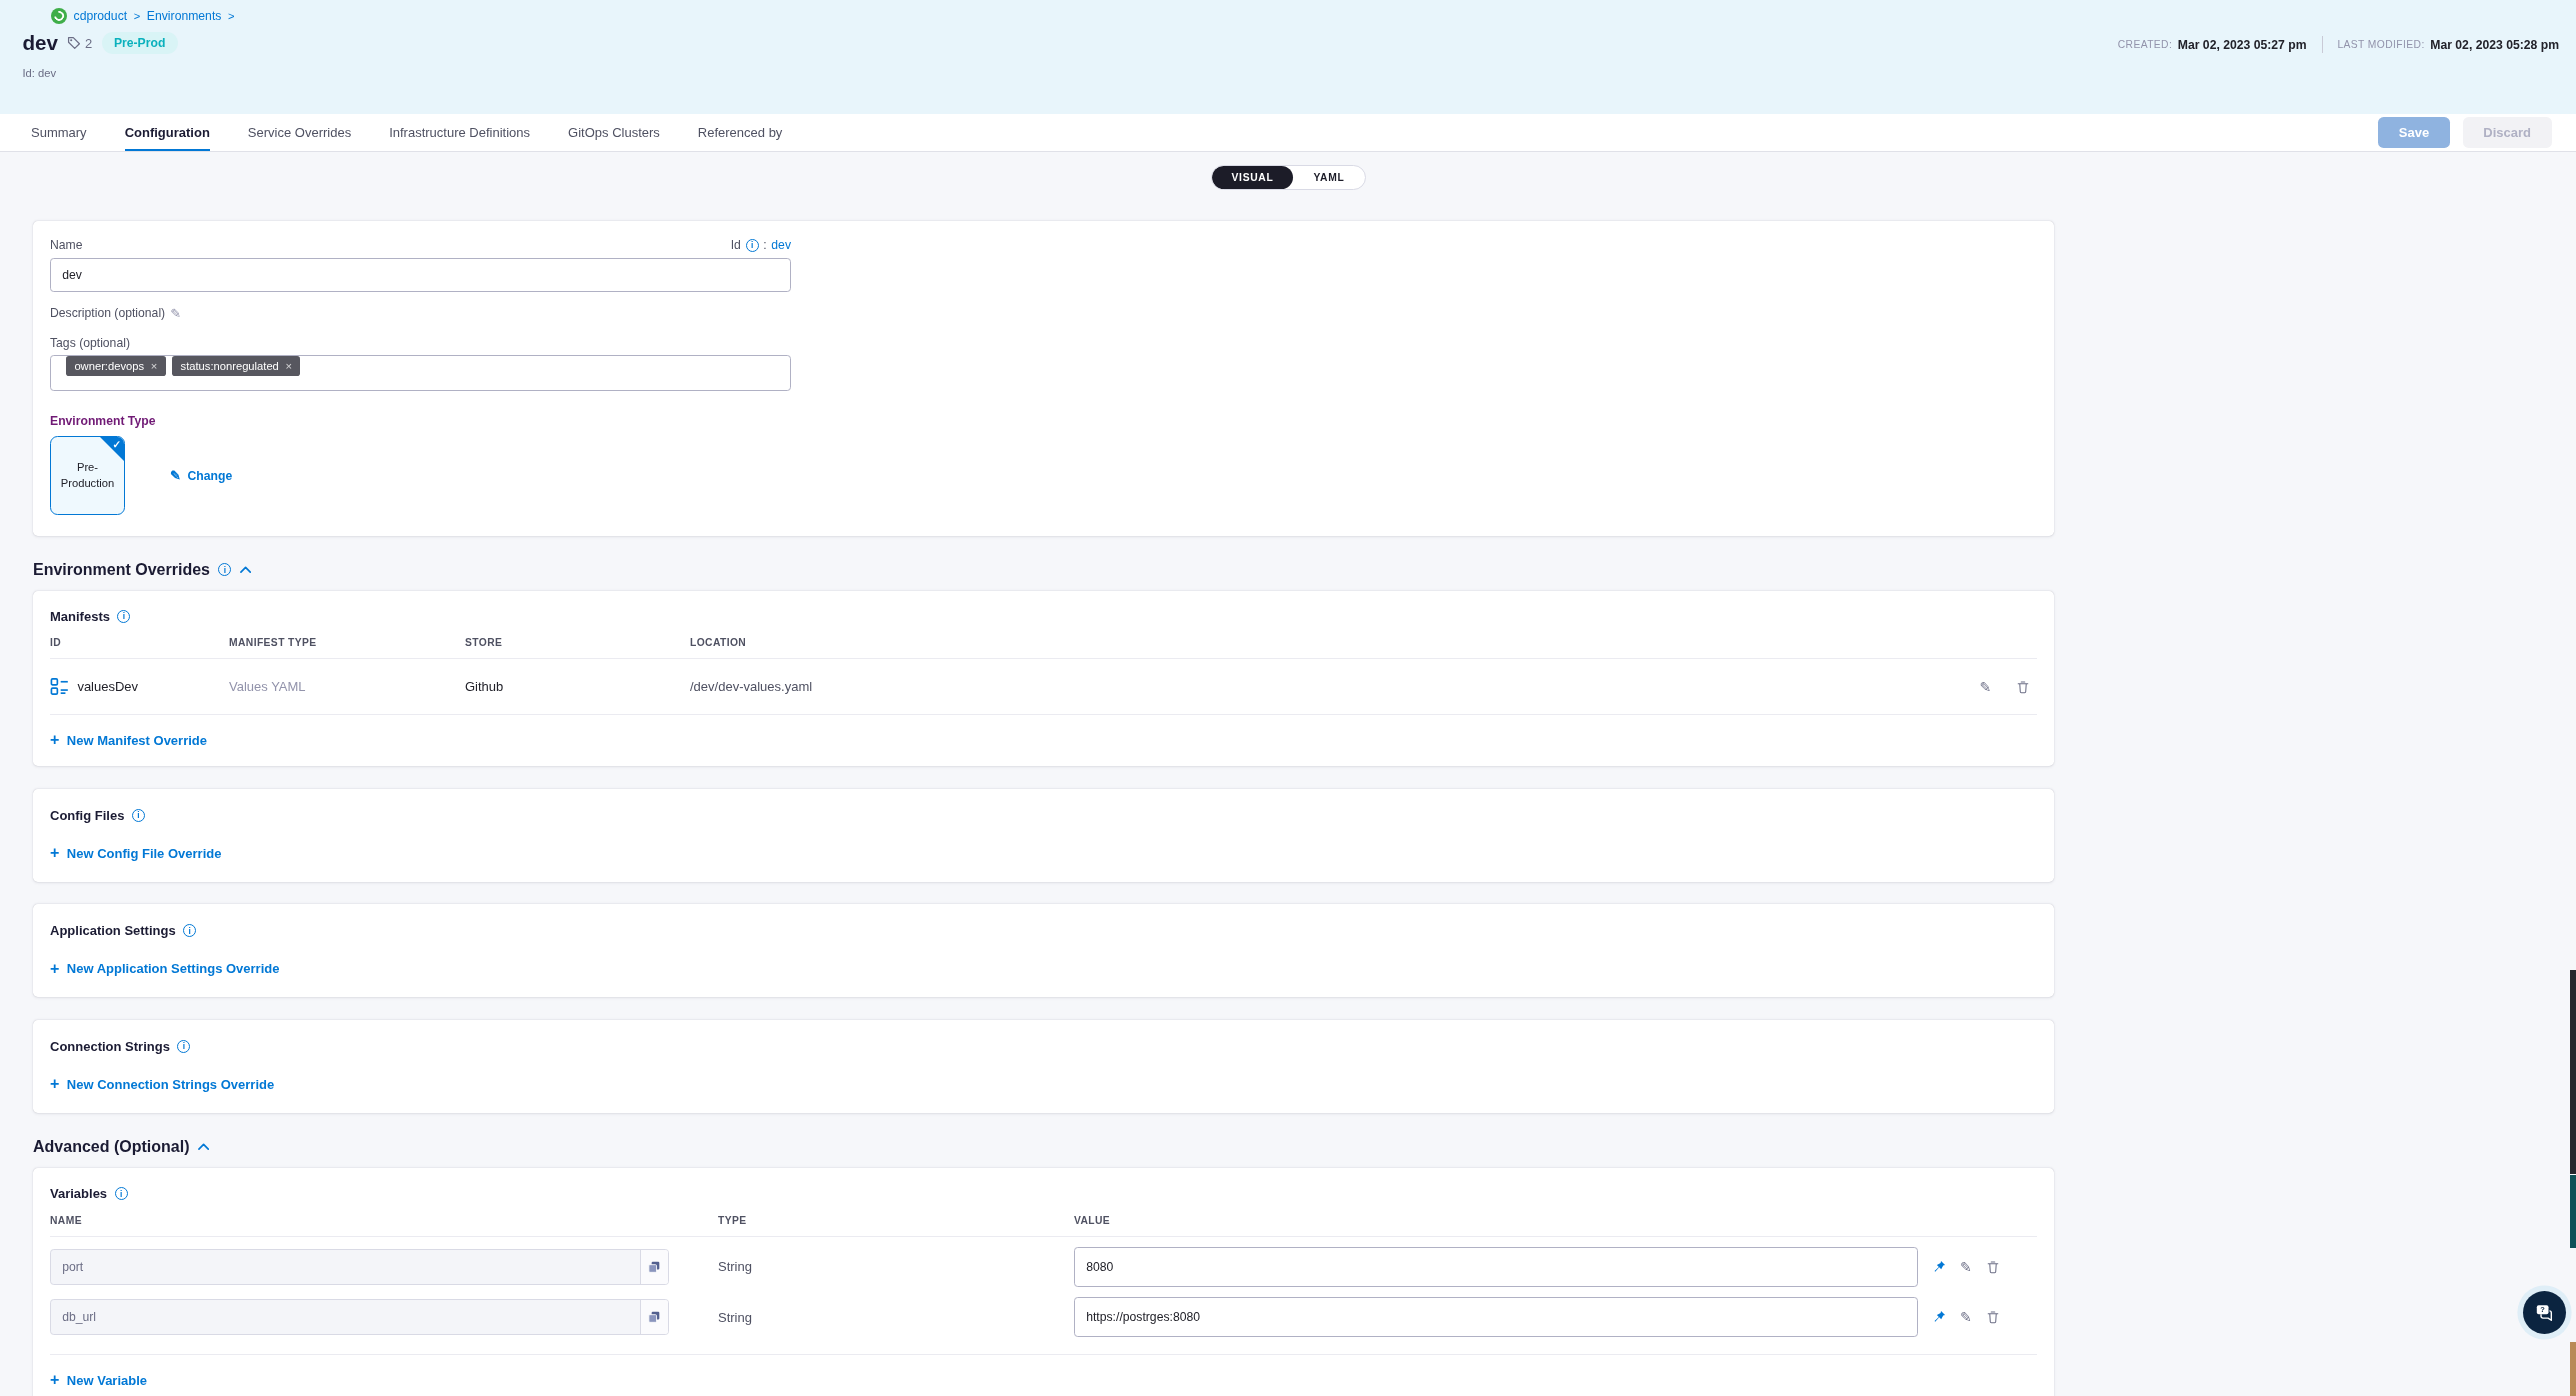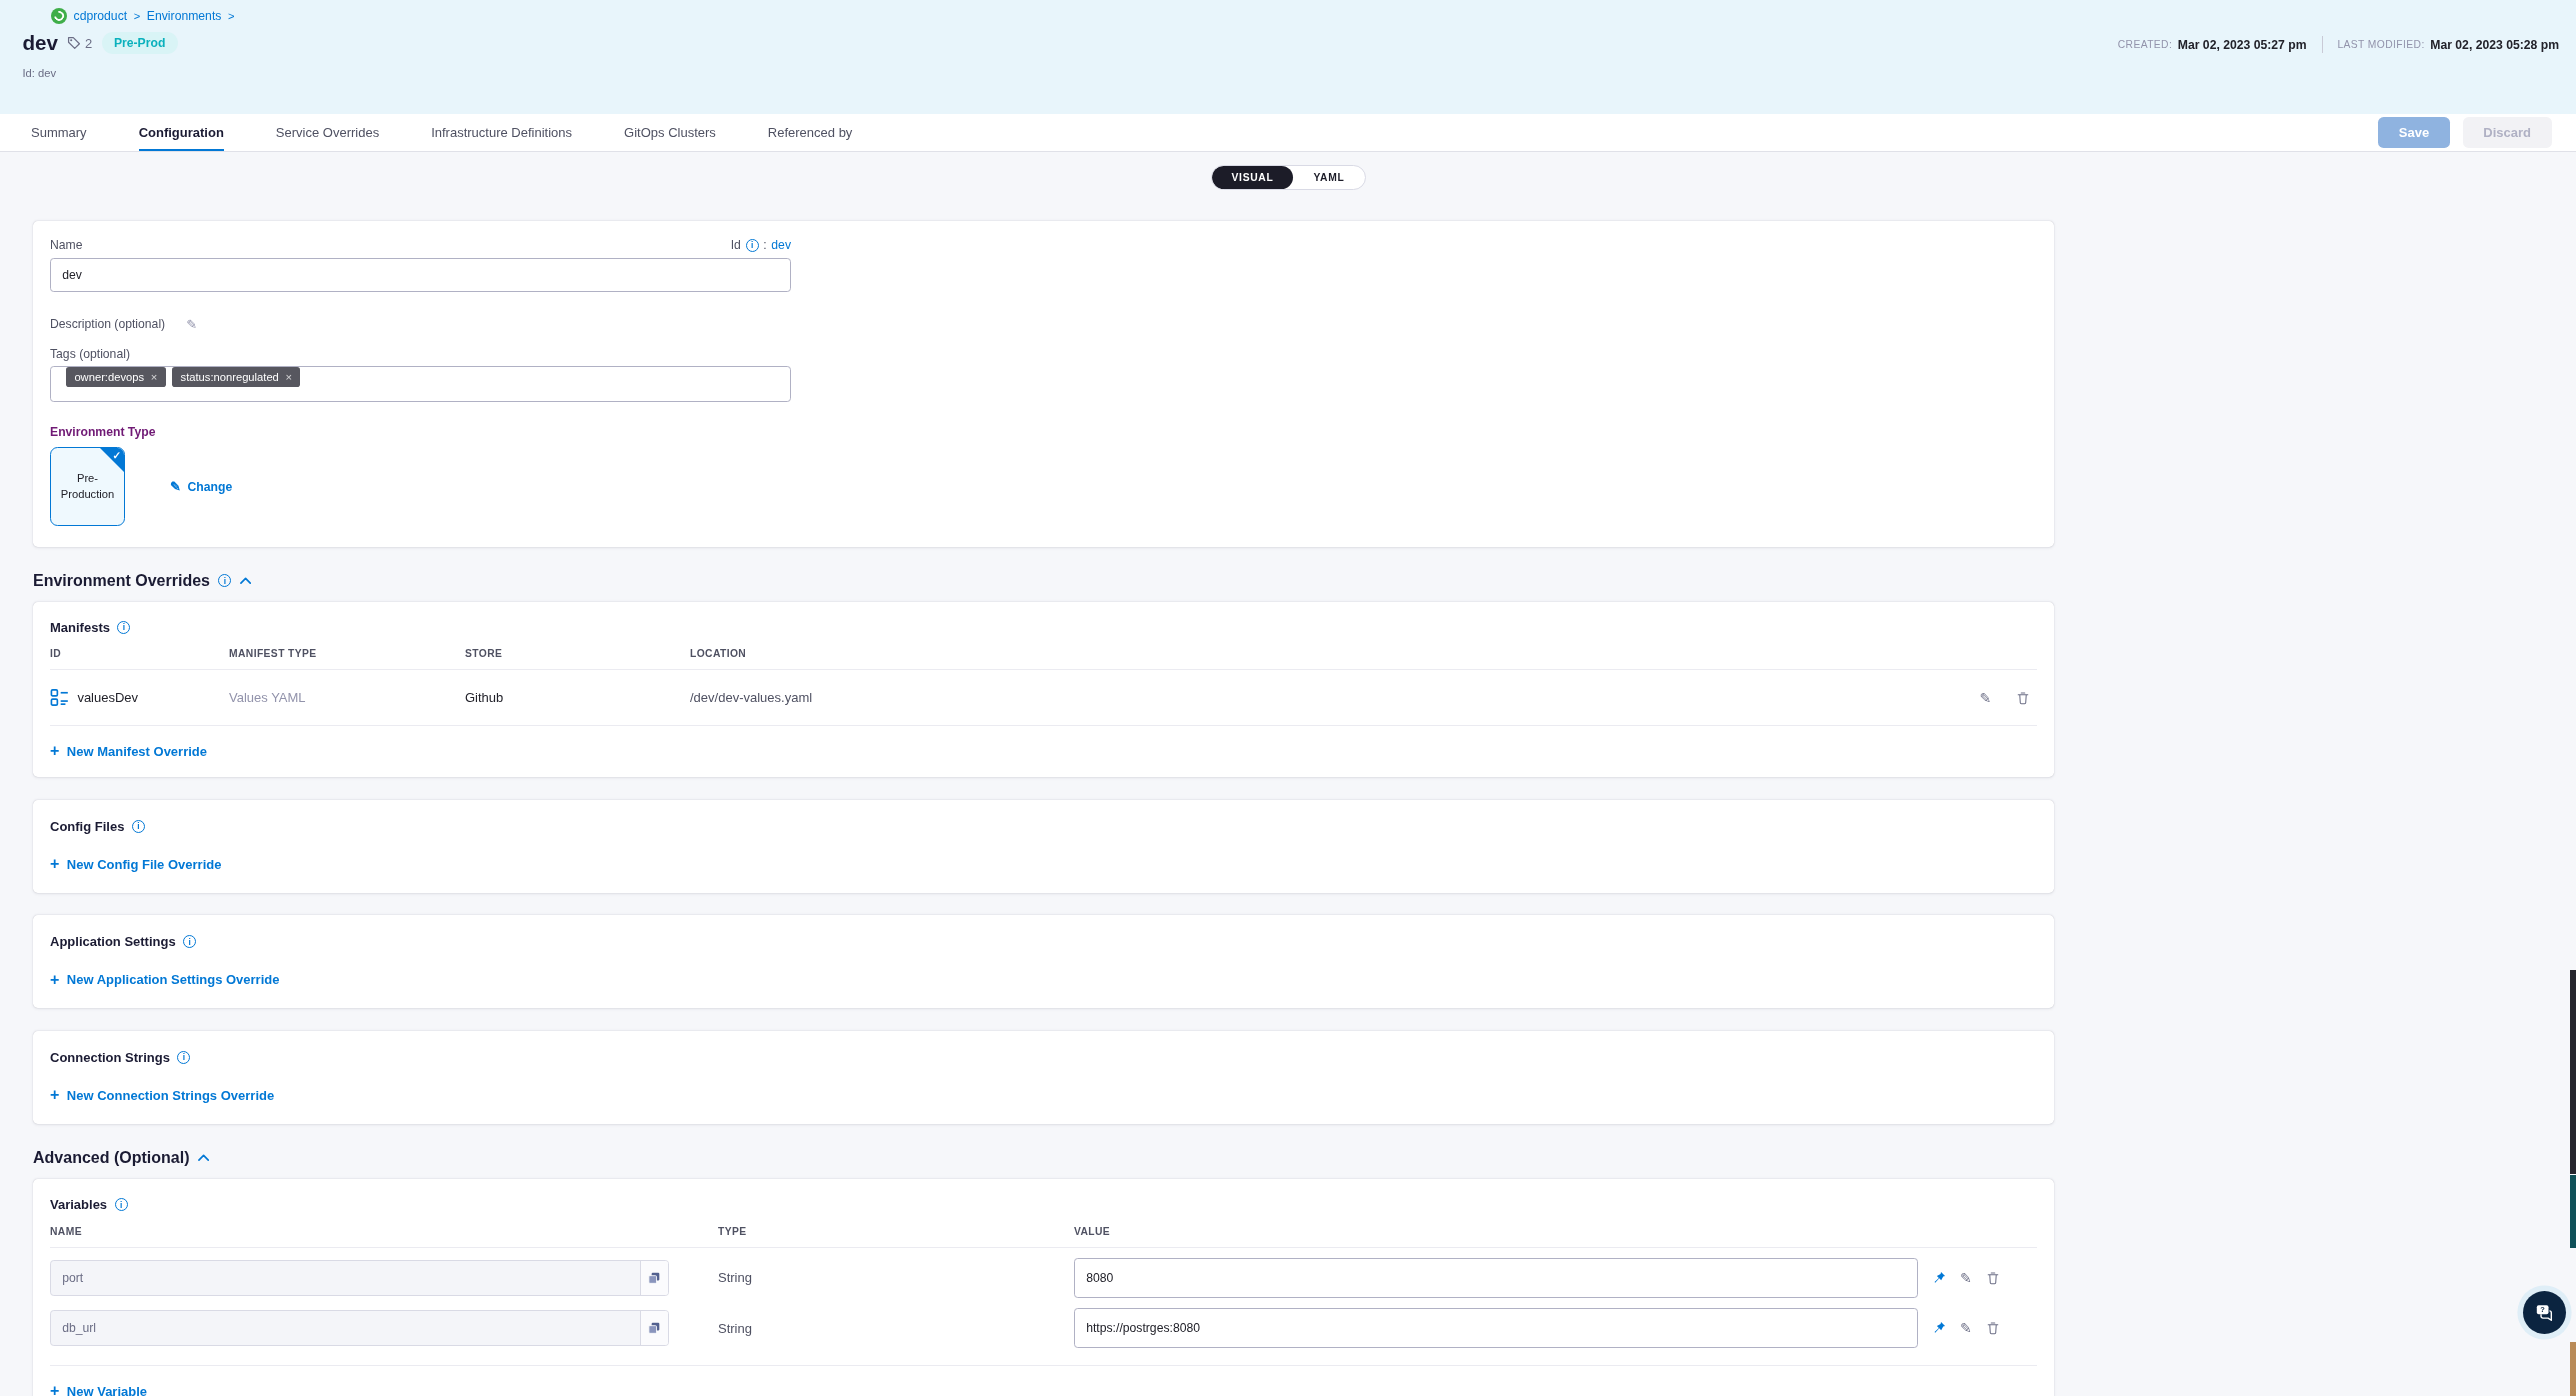--- a/index.html
+++ b/index.html
@@ -19,21 +19,21 @@
   .title-row{position:absolute;top:31px;left:22.5px;display:flex;align-items:center;gap:9.4px}
   .env-title{font-size:20.6px;font-weight:bold;color:#1b1b33}
   .tag-count{display:flex;align-items:center;gap:3.7px;color:#6b6d85;font-size:13px}
   .badge{background:#d9f4f6;color:#0bb1bd;font-weight:bold;font-size:12.2px;padding:3.7px 12.2px;border-radius:12.2px}
   .id-line{position:absolute;top:67px;left:22.5px;font-size:11.2px;color:#6b6d85}
   .dates{position:absolute;top:36px;right:17px;display:flex;align-items:center;font-size:12.2px}
   .date-label{font-size:10.3px;color:#9293ab;letter-spacing:0.4px;margin-right:5.6px}
   .date-value{font-weight:bold;color:#22222a}
   .date-divider{width:0.9px;height:17px;background:#c9cad6;margin:0 15px}
   
-  .tabbar{height:38px;background:#fff;border-bottom:0.9px solid #e0e1e8;display:flex;align-items:center;padding-left:31px;gap:52px;position:relative}
+  .tabbar{height:38px;background:#fff;border-bottom:0.9px solid #e0e1e8;display:flex;align-items:center;padding-left:31px;gap:38px;position:relative}
   .tab{height:100%;display:flex;align-items:center;font-size:13px;color:#4f5162;cursor:pointer;position:relative}
   .tab.active{color:#1b1b33;font-weight:bold}
   .tab.active::after{content:"";position:absolute;left:0;right:0;bottom:0;height:1.9px;background:#0278d5}
   .tabbar-actions{margin-left:auto;margin-right:24.4px;display:flex;gap:13px}
   .btn{border:none;border-radius:5.6px;font-size:13px;font-weight:bold;padding:8.4px 20.6px;font-family:inherit;cursor:pointer}
   .btn-save{background:#8fb3e0;color:#fff}
   .btn-discard{background:#f2f2f5;color:#b0b1c4}
   
   .toggle-wrap{display:flex;justify-content:center;padding-top:13px}
   .view-toggle{display:flex;border:0.9px solid #d9dae5;border-radius:13px;background:#fff;height:25px;overflow:hidden}
@@ -41,21 +41,21 @@
   .seg.active{background:#1c1c28;color:#fff;border-radius:12.2px}
   
   .content{width:2021px;margin-left:33px}
   .card{background:#fff;border-radius:4.7px;box-shadow:0 0 0.9px rgba(40,41,61,.25),0 0.9px 2.8px rgba(96,97,112,.14)}
   .top-card{margin-top:31px;padding:17px 17px 20.6px 17px}
   .field-label{font-size:12.2px;color:#4f5162}
   .label-row{width:741px;display:flex;justify-content:space-between;align-items:center}
   .id-note{display:flex;align-items:center;gap:4.7px;font-size:12.2px;color:#4f5162}
   .id-note .id-val{color:#0278d5}
   .text-input{width:741px;height:34px;border:0.9px solid #b0b1c4;border-radius:3.7px;padding:0 11.2px;font-size:12.2px;color:#22222a;font-family:inherit;margin-top:5.6px;background:#fff;display:block}
-  .desc-row{margin-top:25px;display:flex;align-items:center;gap:21px}
+  .desc-row{margin-top:14px;display:flex;align-items:center;gap:5px}
   .pencil-glyph{color:#9293ab;font-size:13px;cursor:pointer}
   .tags-label{margin-top:15px}
   .tags-input{width:741px;min-height:36px;border:0.9px solid #b0b1c4;border-radius:3.7px;margin-top:5.6px;display:flex;align-items:flex-start;gap:6.6px;padding:0 15px;cursor:text;background:#fff}
   .chip{background:#57575f;color:#fff;font-size:11.2px;padding:3.7px 8.4px;border-radius:2.8px;display:flex;align-items:center;gap:6.6px}
   .chip-x{opacity:.75;cursor:pointer;font-size:11.2px}
   .envtype-label{margin-top:22.5px;font-weight:bold;color:#701a75;font-size:12.2px}
   .envtype-row{display:flex;align-items:center;margin-top:8.4px}
   .envtype-card{width:75px;height:79px;border:0.9px solid #0278d5;background:#eff9fe;border-radius:7.5px;position:relative;display:flex;align-items:center;justify-content:center;text-align:center;font-size:11.2px;line-height:1.35;color:#22222a;padding:3.7px;cursor:pointer;overflow:hidden}
   .envtype-card .corner{position:absolute;top:0;right:0;width:0;height:0;border-top:24.4px solid #0278d5;border-left:24.4px solid transparent}
   .envtype-card .check{position:absolute;top:0.9px;right:2.8px;color:#fff;font-size:10.3px;font-weight:bold}

